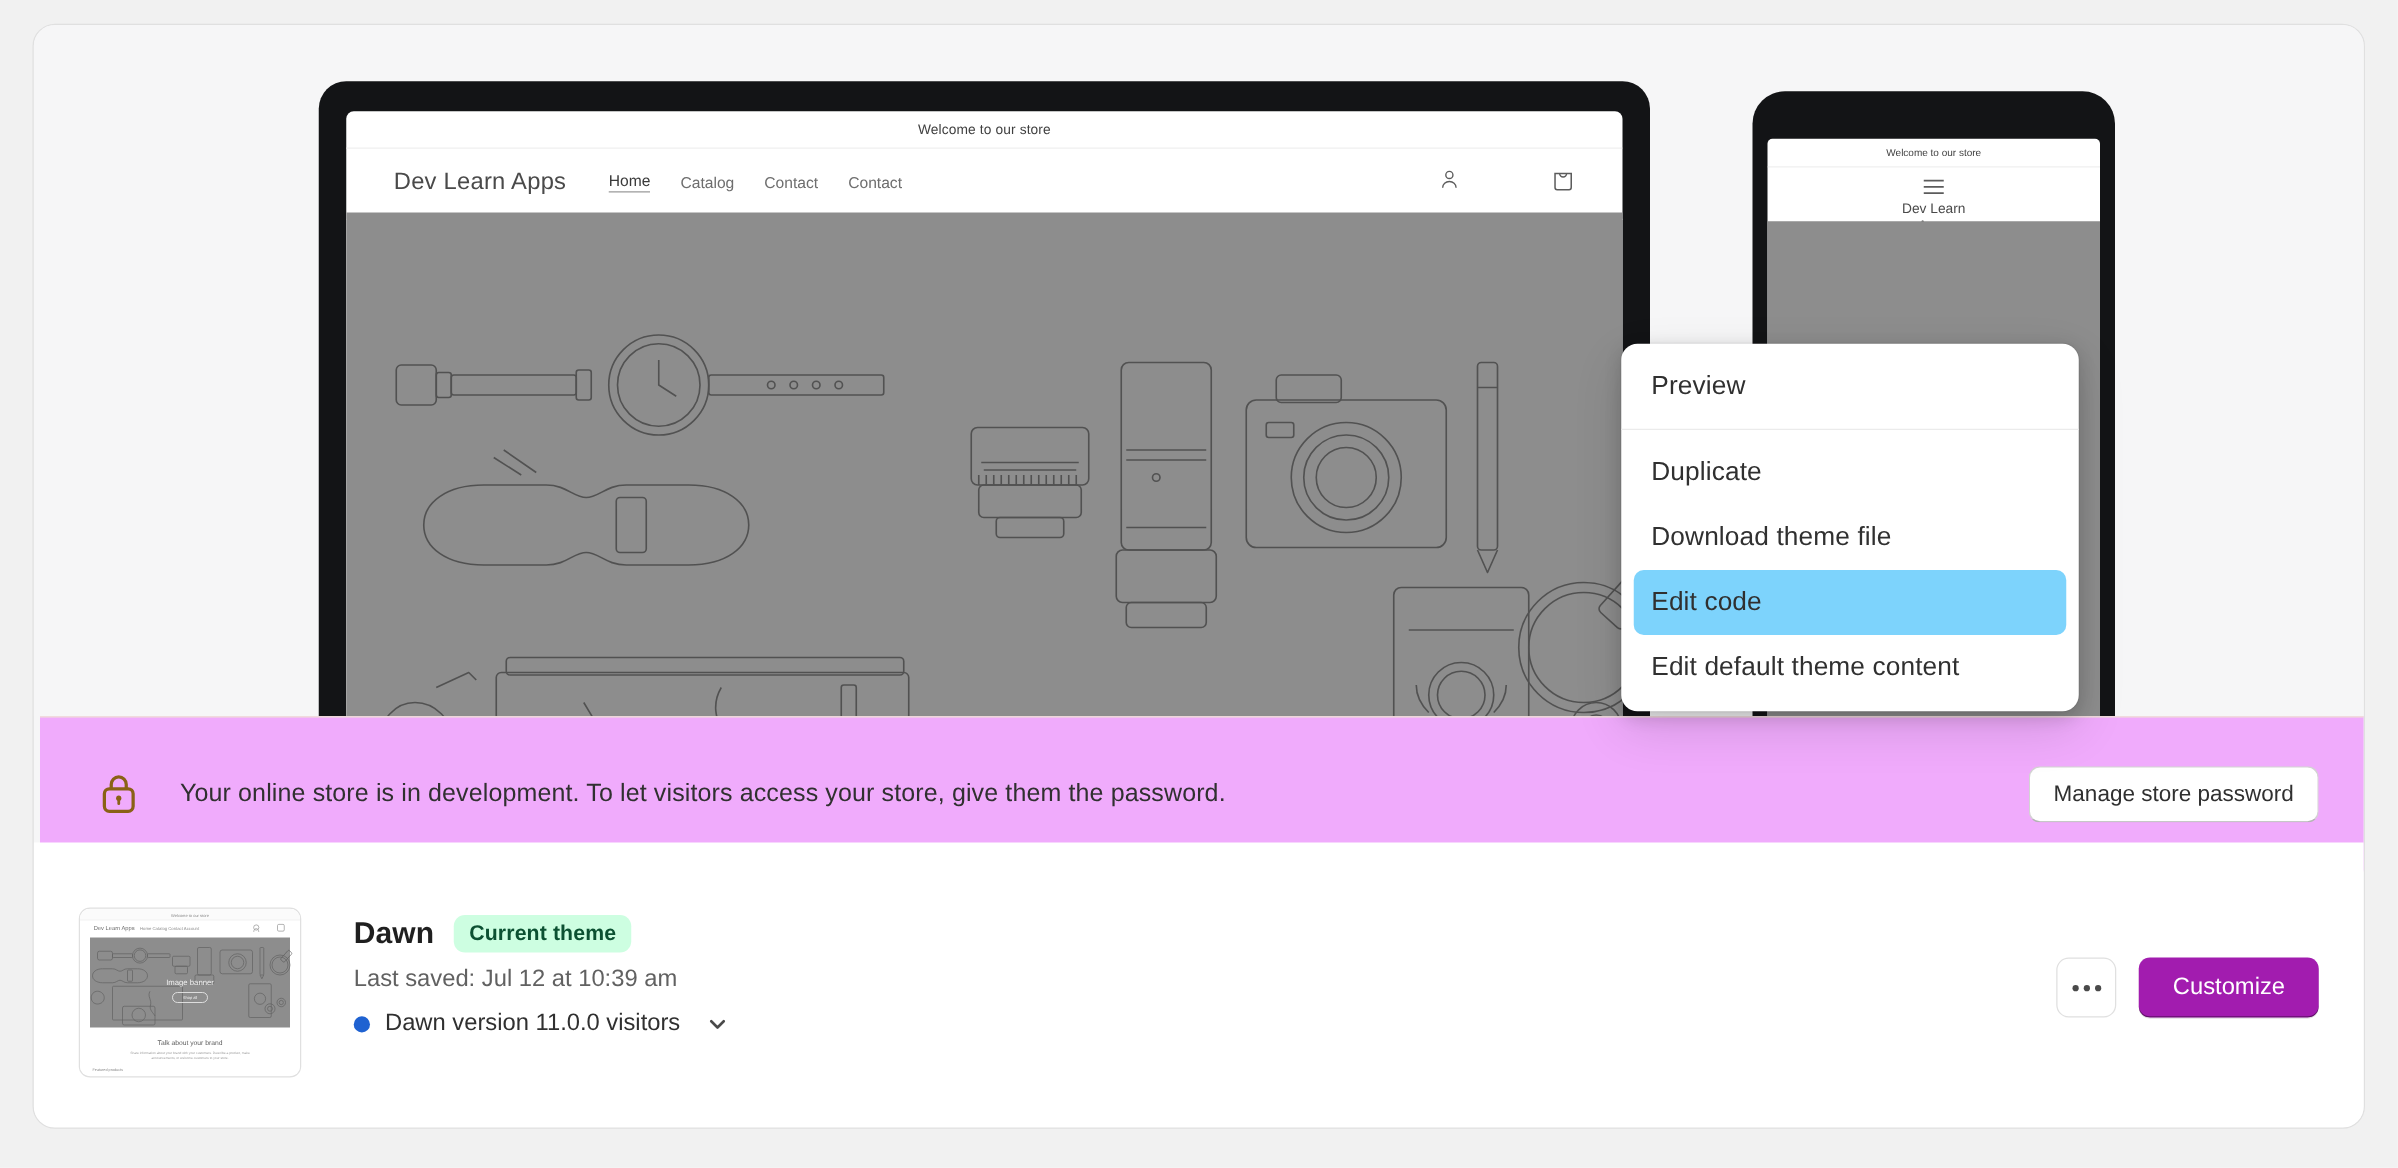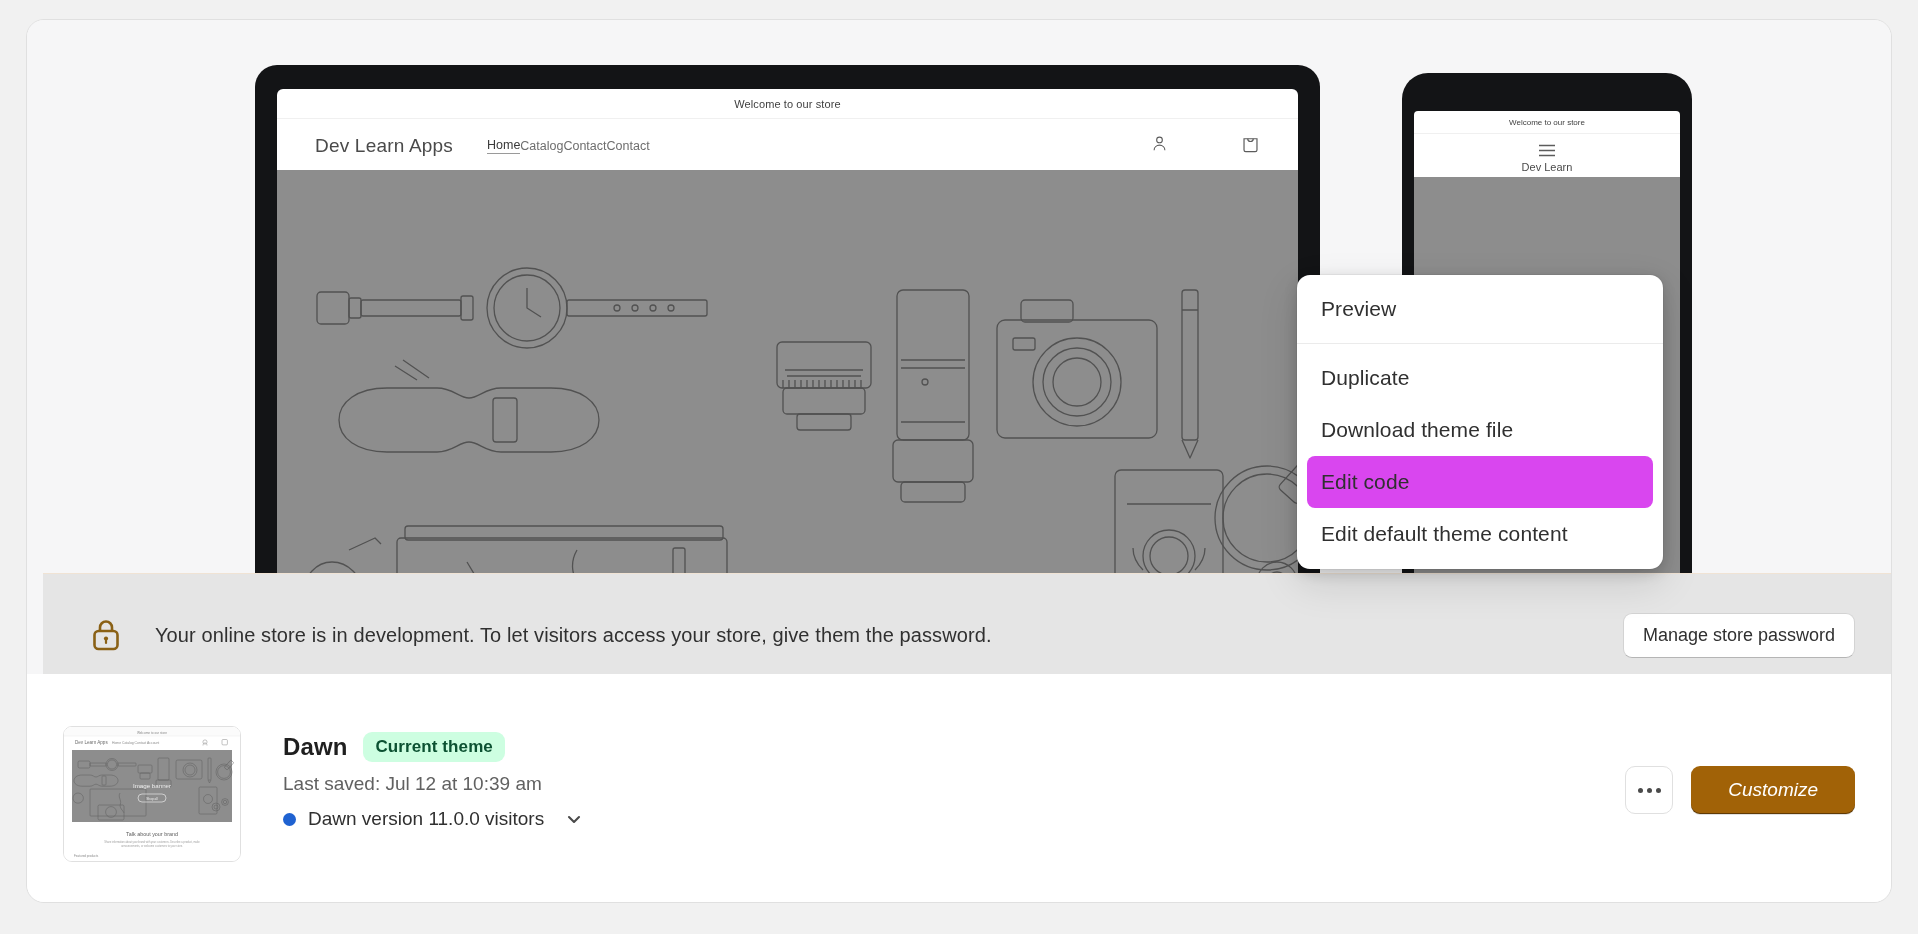--- a/index.html
+++ b/index.html
@@ -57,21 +57,21 @@
   .shopnav {
     display: flex; align-items: center;
     padding: 14px 38px 16px 38px;
     border-bottom: 1px solid #f0f0f0;
   }
   .shop-logo {
     font-size: 19px; color: #4a4a4a;
     letter-spacing: .2px; font-weight: 400;
     margin-right: 34px;
   }
-  .shop-links { display: flex; align-items: center; }
+  .shop-links { display: flex; gap: 24px; align-items: center; }
   .shop-links span {
     font-size: 12.5px; color: #6e6e6e;
   }
   .shop-links span.active {
     color: #3a3a3a;
     border-bottom: 1px solid #9a9a9a;
     padding-bottom: 1px;
   }
   .shopnav-icons { margin-left: auto; display: flex; gap: 72px; align-items: center; }
   .hero {
@@ -109,23 +109,23 @@
   }
   .m-logo {
     font-size: 11px; color: #4a4a4a; text-align: center;
     line-height: 1.25; flex: 1;
   }
   .m-hero { position: absolute; left:0; right:0; top:66px; bottom:0; background:#8d8d8d; }
 
   
   #banner {
     position: absolute;
-    left: 16px; right: 0; top: 553px;
+    left: 5px; right: 0; top: 553px;
     height: 124px;
-    background: #e5e5e5;
+    background: #f0abfc;
     border-top: 1px solid #f0e3d4;
     border-bottom: 1px solid #e8e8e8;
     display: flex; align-items: center;
     padding: 0 36px 0 48px;
   }
   #banner .lock { margin-right: 34px; flex: none; display:flex; }
   #banner .msg {
     font-size: 20px; color: #303030; letter-spacing: .1px;
   }
   #banner .pw-btn {
@@ -174,27 +174,26 @@
   }
   #more-btn {
     width: 48px; height: 48px;
     background: #fff; border: 1px solid #e0e0e0;
     border-radius: 10px;
     display: flex; align-items: center; justify-content: center;
     gap: 4px;
   }
   #more-btn i { width: 5px; height: 5px; border-radius: 50%; background: #4a4a4a; display: block; }
   #customize-btn {
-    background: #a16207; color: #fff;
+    background: #a21caf; color: #fff;
     border: none; border-radius: 9px;
-    padding: 13px 37px;
+    padding: 13px 27px;
     font-size: 19px;
     font-family: "Liberation Sans", sans-serif;
     box-shadow: inset 0 -1px 0 rgba(0,0,0,.4), 0 1px 0 rgba(0,0,0,.12);
-    font-style: italic;
   }
 
   
   #menu {
     position: absolute;
     left: 1297px; top: 275px;
     width: 366px;
     background: #ffffff;
     border-radius: 13px;
     box-shadow: 0 0 0 1px rgba(0,0,0,.04), 0 4px 14px rgba(0,0,0,.16), 0 14px 40px rgba(0,0,0,.12);
@@ -203,21 +202,21 @@
   }
   #menu .sep { height: 1px; background: #ebebeb; margin: 8px 0 8px 0; }
   .mi {
     margin: 0 10px;
     padding: 14px 14px;
     font-size: 21px; color: #303030;
     border-radius: 8px;
     letter-spacing: .1px;
     white-space: nowrap;
   }
-  .mi.hl { background: #d946ef; }
+  .mi.hl { background: #7dd3fc; }
 </style>
 </head>
 <body>
 
 <div id="card">
 
   <div id="stage">
 
     <div id="desktop">
       <div id="desktop-screen">

